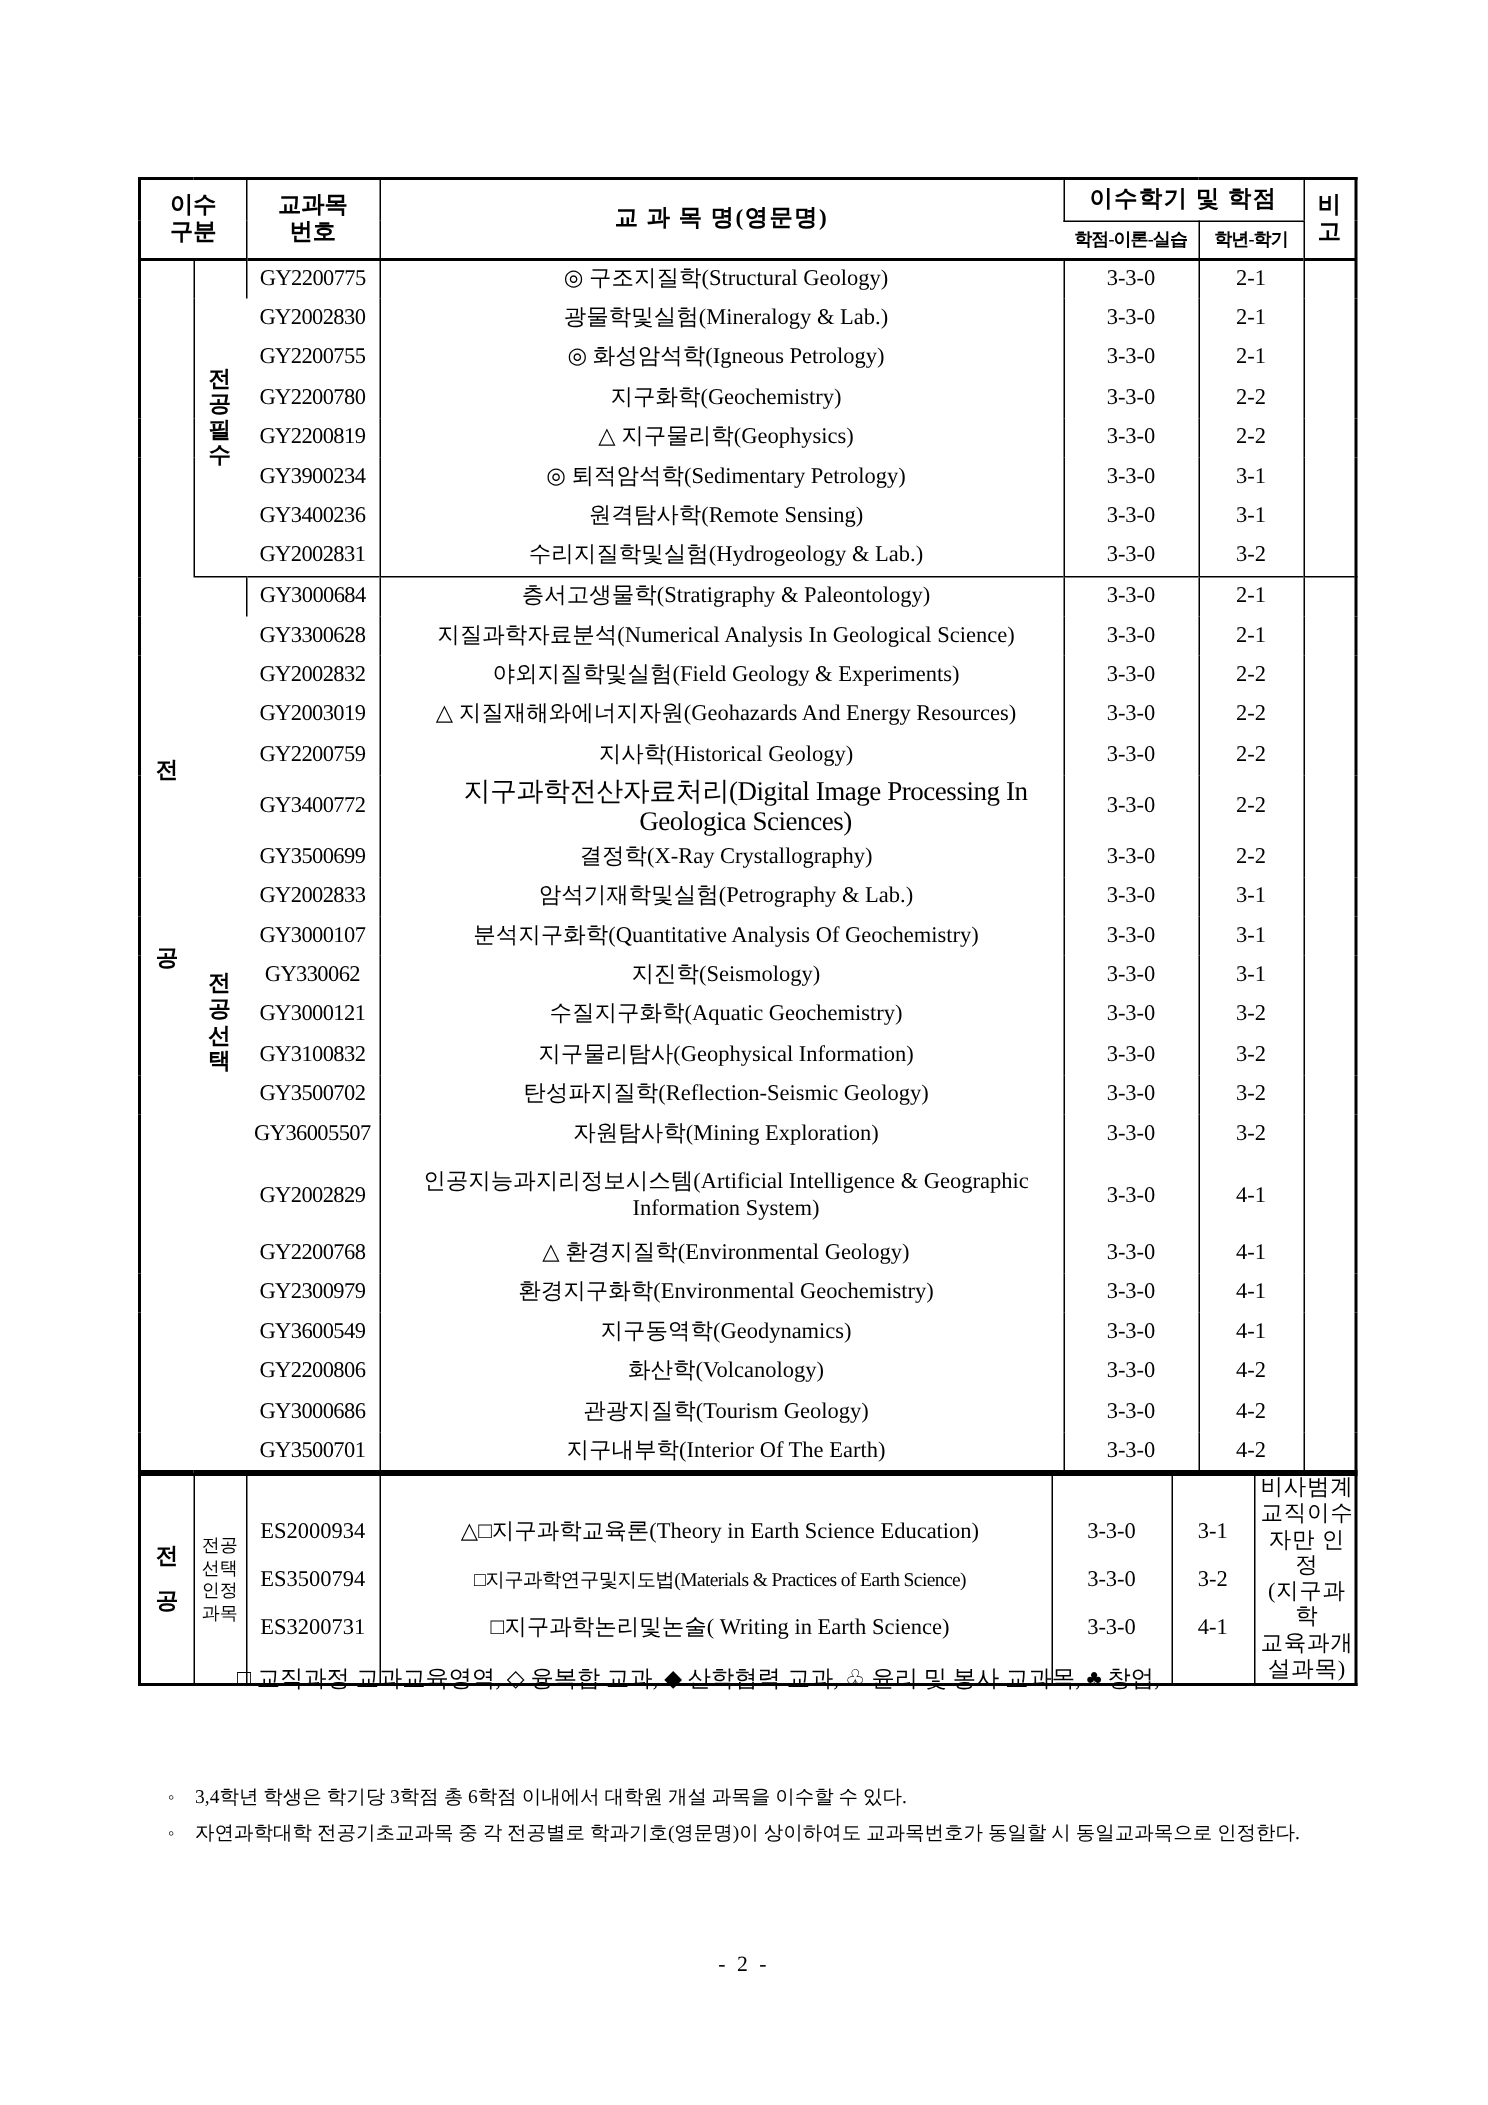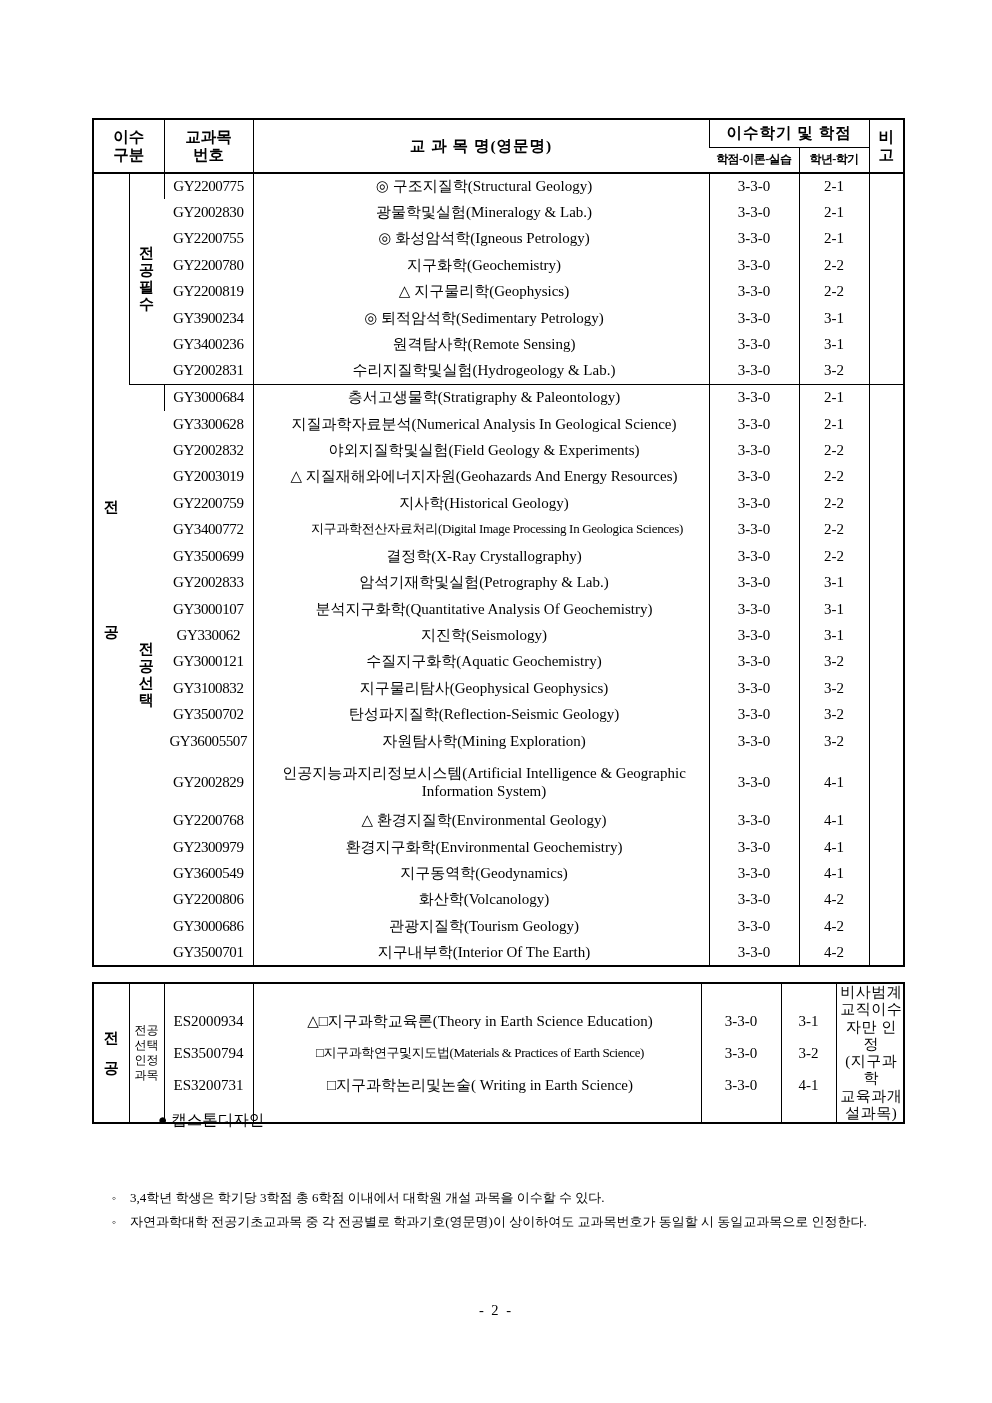--- a/index.html
+++ b/index.html
@@ -35,21 +35,21 @@
   .t1 thead th.cname { letter-spacing: 1px; }
 
   .t1 tbody tr { height: 26.45px; }
   .t1 tbody tr.dbl { height: 52.9px; }
   .t1 tbody tr.sec-start > td { border-top: 1.5px solid #000; }
 
   .vlabel { white-space: pre-line; font-weight: bold; font-size: 16px; line-height: 27px; }
   td.outer1 { line-height: 125px; }
   .num { font-size: 14.5px; letter-spacing: -0.4px; }
   .name { text-align: left; padding-left: 6px; white-space: pre-line; }
-  .name.sq { font-size: 13px; letter-spacing: -0.3px; padding-left: 32px; }
+  .name.sq { font-size: 18px; letter-spacing: -0.3px; padding-left: 32px; }
   .vt { vertical-align: top; padding-top: 3px; }
 
   
   .t2 td { vertical-align: middle; }
   td.outer2 { line-height: 30px; }
   td.inner2 { font-size: 12px; line-height: 15px; white-space: pre-line; font-weight: normal; }
   .t2line { height: 32px; line-height: 32px; }
   .t2 .t2name .t2line { text-align: center; padding-left: 6px; }
   .t2 .t2name .t2line.sq { font-size: 13px; letter-spacing: -0.4px; }
   .t2remark { font-size: 11.5px; line-height: 14px; white-space: pre-line; text-align: left; padding-left: 3px; letter-spacing: 0.5px; }
@@ -217,21 +217,21 @@
           <td class="sem">3-1</td>
         </tr>
         <tr>
           <td class="num">GY3000121</td>
           <td class="name">수질지구화학(Aquatic Geochemistry)</td>
           <td class="credit">3-3-0</td>
           <td class="sem">3-2</td>
         </tr>
         <tr>
           <td class="num">GY3100832</td>
-          <td class="name">지구물리탐사(Geophysical Geophysics)</td>
+          <td class="name">지구물리탐사(Geophysical Information)</td>
           <td class="credit">3-3-0</td>
           <td class="sem">3-2</td>
         </tr>
         <tr>
           <td class="num">GY3500702</td>
           <td class="name">탄성파지질학(Reflection-Seismic Geology)</td>
           <td class="credit">3-3-0</td>
           <td class="sem">3-2</td>
         </tr>
         <tr>
@@ -328,21 +328,21 @@
 교직이수
 자만 인정
 (지구과학
 교육과개
 설과목)</td>
       </tr>
     </tbody>
   </table>
 
   <div class="legend">
-    <div class="legend-line indent">● 캡스톤디자인</div>
+    <div class="legend-line indent">□ 교직과정 교과교육영역, ◇ 융복합 교과, ◆ 산학협력 교과, ♧ 윤리 및 봉사 교과목, ♣ 창업,</div>
   </div>
 
   <div class="notes">
     <div class="note-line"><span class="bullet">◦</span><span>3,4학년 학생은 학기당 3학점 총 6학점 이내에서 대학원 개설 과목을 이수할 수 있다.</span></div>
     <div class="note-line"><span class="bullet">◦</span><span>자연과학대학 전공기초교과목 중 각 전공별로 학과기호(영문명)이 상이하여도 교과목번호가 동일할 시 동일교과목으로 인정한다.</span></div>
   </div>
 
   <div class="pageno">- 2 -</div>
 </div>
 

